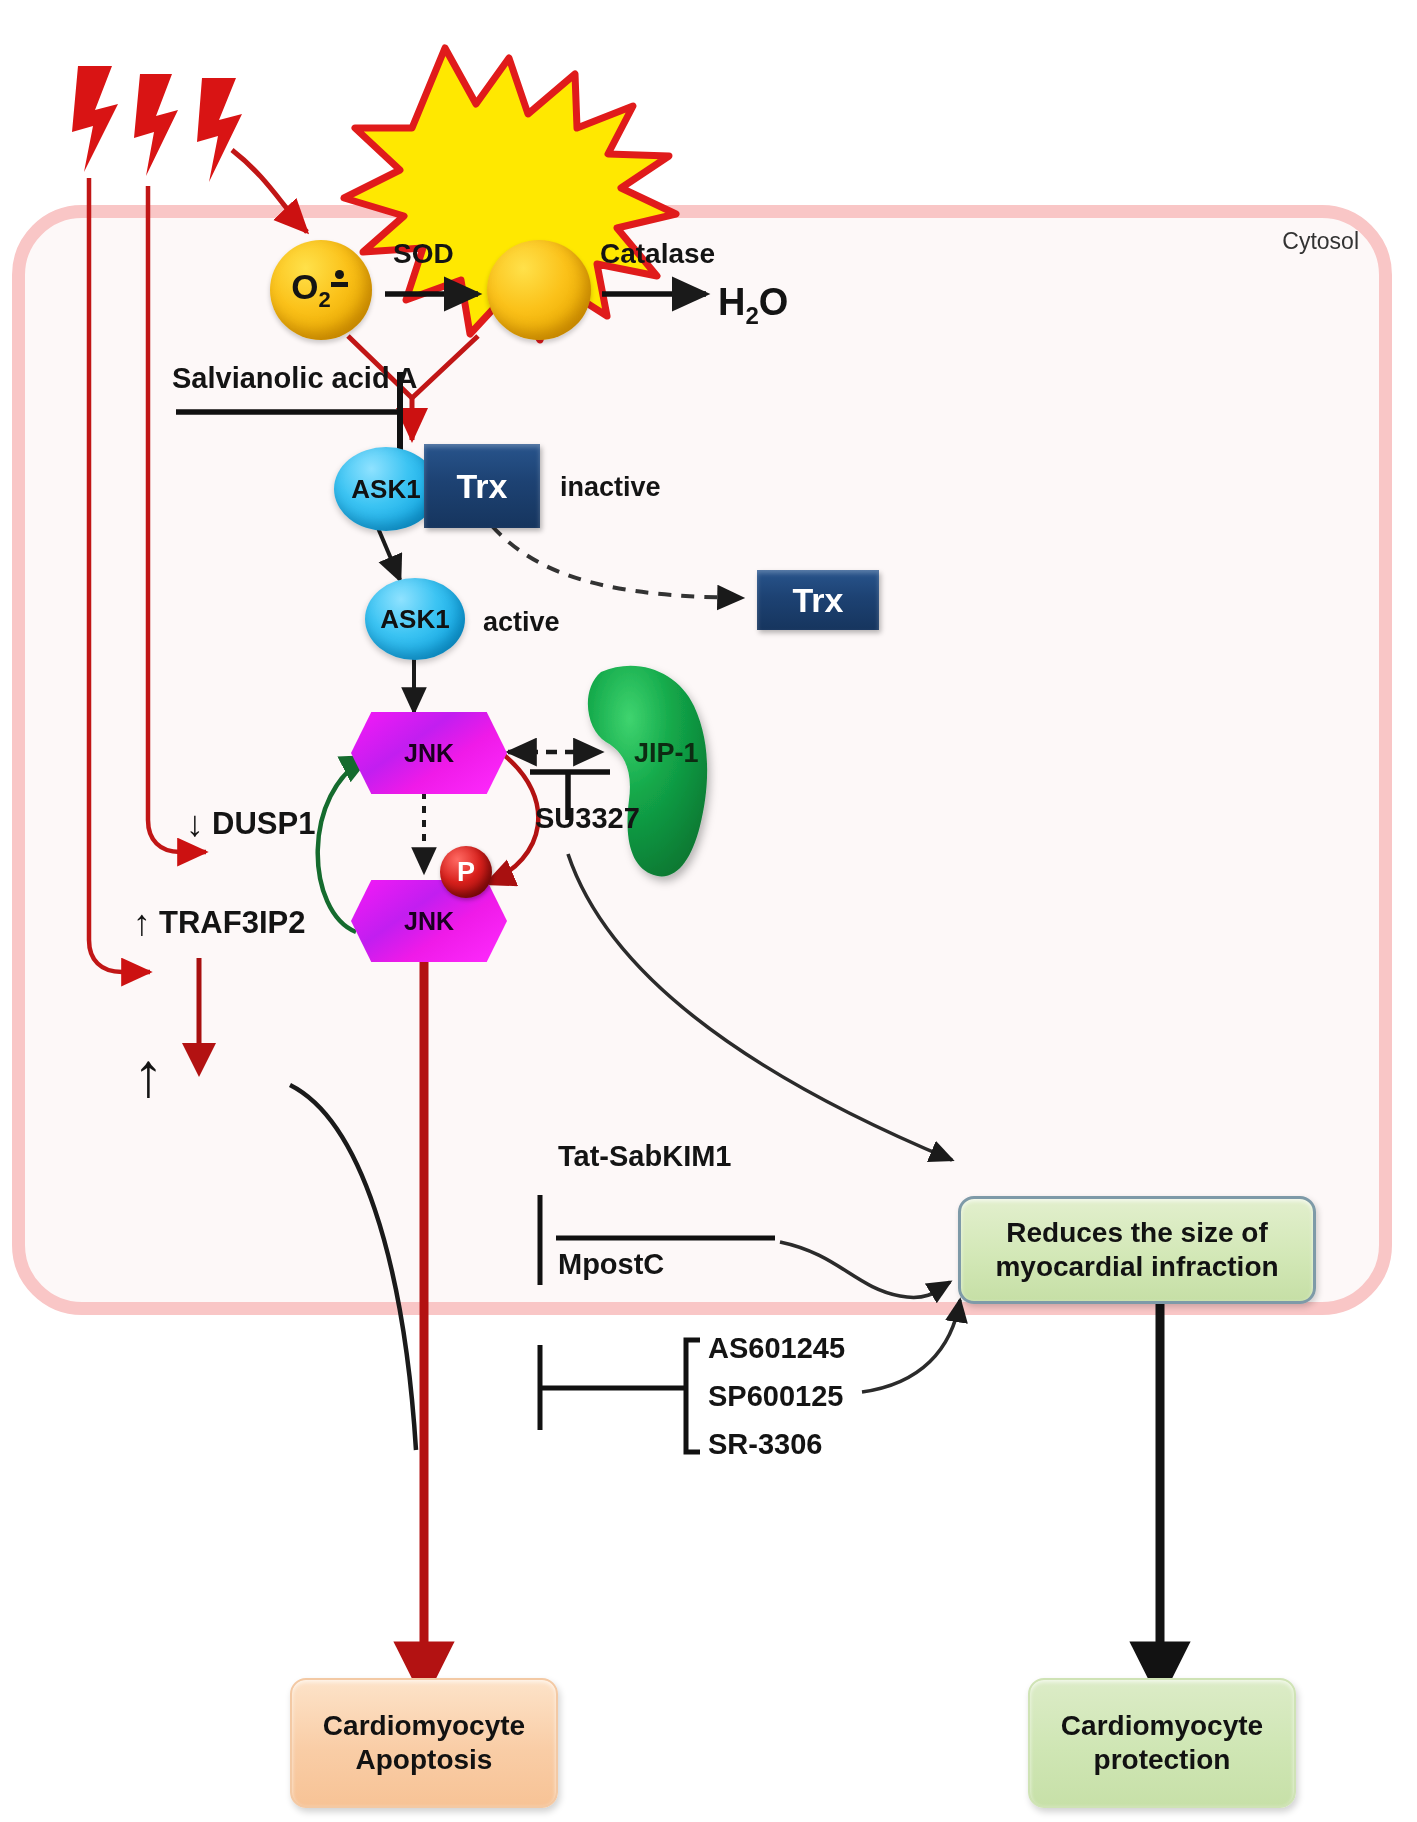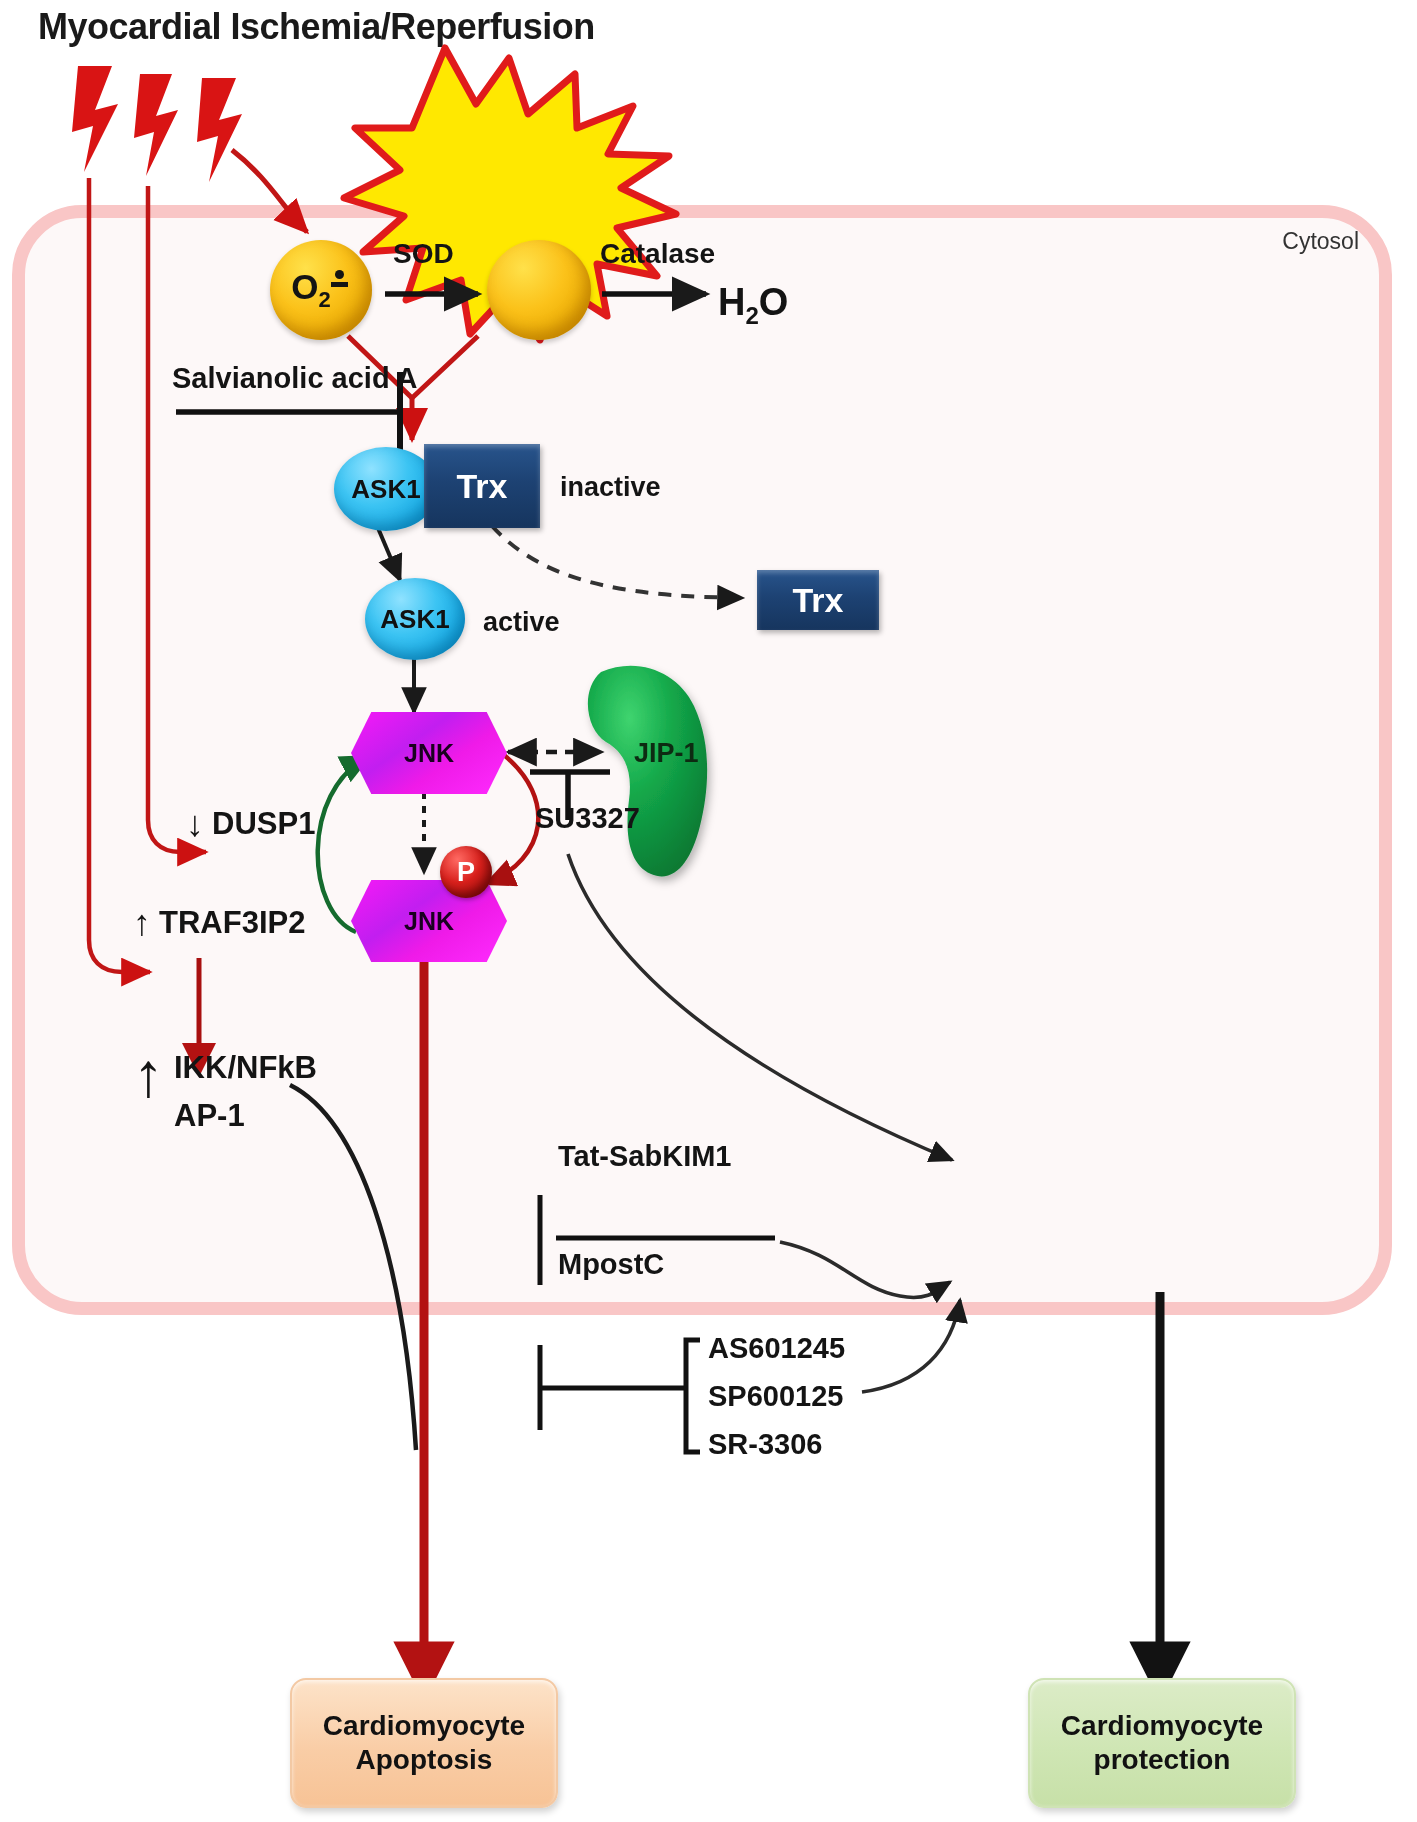--- a/index.html
+++ b/index.html
@@ -71,21 +71,20 @@
             border:2px solid #cfe3b5;box-shadow:inset 0 2px 4px rgba(255,255,255,.7),2px 4px 7px rgba(0,0,0,.18);}
   .boxTxt{font-size:28px;font-weight:bold;color:#121212;line-height:1.22;padding:0 10px;}
 
   svg.ovl{position:absolute;left:0;top:0;width:1417px;height:1822px;pointer-events:none;}
 </style>
 </head>
 <body>
 
 <div id="stage">
 
-  <div class="abs bold" id="title">Myocardial Ischemia/Reperfusion</div>
 
   <div class="abs" id="cell"></div>
   <div class="abs" id="cytosol">Cytosol</div>
 
   <svg class="ovl" viewBox="0 0 1417 1822">
     <defs>
       <marker id="ahRed" markerWidth="9" markerHeight="9" refX="6.4" refY="3.2" orient="auto">
         <path d="M0,0 L7,3.2 L0,6.4 z" fill="#cc1111"></path>
       </marker>
       <marker id="ahDarkRed" markerWidth="9" markerHeight="9" refX="6.4" refY="3.2" orient="auto">
@@ -246,33 +245,35 @@
     <span class="bold t31">DUSP1</span>
   </div>
 
   <div class="abs" style="left:133px;top:905px;display:flex;align-items:center;gap:8px;">
     <span class="bold" style="font-size:36px;line-height:1;">↑</span>
     <span class="bold t31">TRAF3IP2</span>
   </div>
 
   <div class="abs" style="left:133px;top:1050px;display:flex;align-items:flex-start;gap:10px;">
     <span class="bold" style="font-size:62px;line-height:0.82;">↑</span>
-    <span style="display:flex;flex-direction:column;gap:12px;">
-      <span class="bold t31">IKK/NFkB</span>
-      <span class="bold t31">AP-1</span>
-    </span>
   </div>
 
   <div class="abs bold t29" style="left:558px;top:1140px;text-align:right;">Tat-SabKIM1</div>
   <div class="abs bold t29" style="left:558px;top:1248px;">MpostC</div>
 
   <div class="abs bold t29" style="left:708px;top:1332px;text-align:right;">AS601245</div>
   <div class="abs bold t29" style="left:708px;top:1380px;">SP600125</div>
   <div class="abs bold t29" style="left:708px;top:1428px;">SR-3306</div>
 
+  <div class="abs rbox greenbox ctr" style="left:958px;top:1196px;width:358px;height:108px;">
+    <div class="boxTxt">
+      <div>Reduces the size of</div>
+      <div>myocardial infraction</div>
+    </div>
+  </div>
 
   <div class="abs rbox orangebox ctr" style="left:290px;top:1678px;width:268px;height:130px;">
     <div class="boxTxt">
       <div>Cardiomyocyte</div>
       <div>Apoptosis</div>
     </div>
   </div>
 
   <div class="abs rbox greenplain ctr" style="left:1028px;top:1678px;width:268px;height:130px;">
     <div class="boxTxt">

